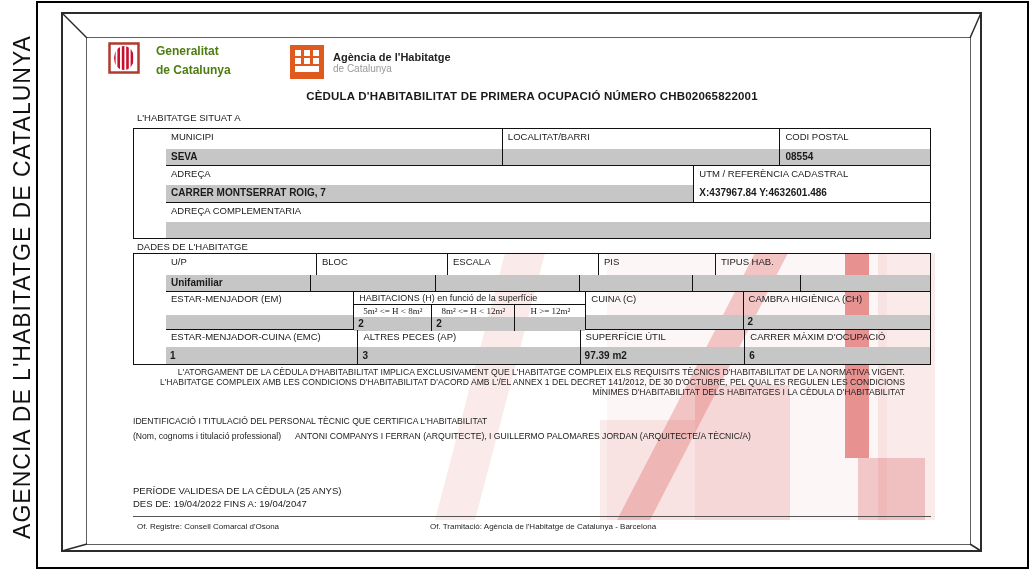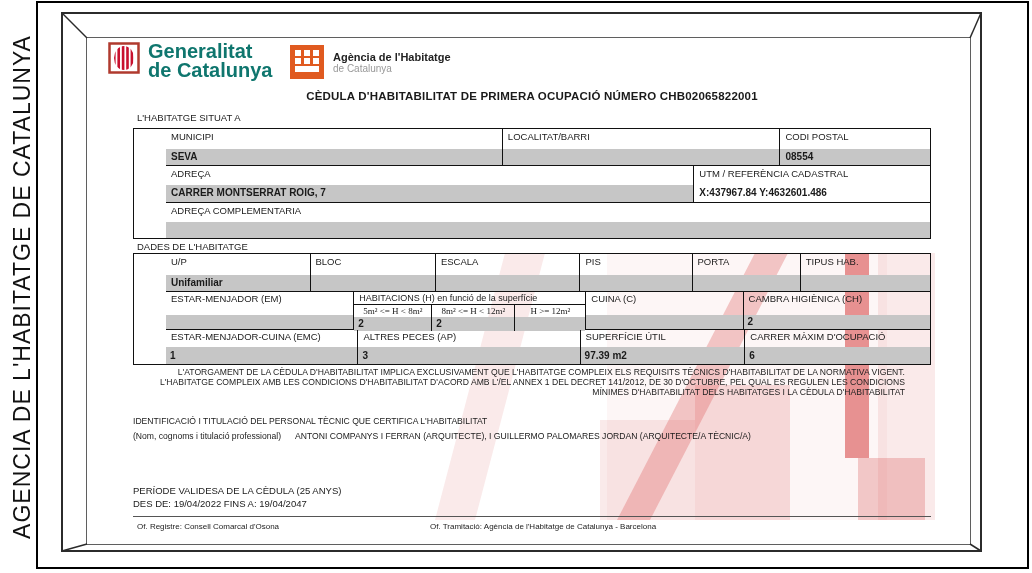--- a/index.html
+++ b/index.html
@@ -13,21 +13,21 @@
     border:2px solid #000;box-sizing:border-box;}
 
   .frame-svg{position:absolute;left:0;top:0;pointer-events:none;}
 
   .doc{position:absolute;left:87px;top:38px;width:883px;height:506px;background:#fff;}
   .doc-layer{position:absolute;left:0;top:0;width:883px;height:506px;z-index:1;}
   .wm{position:absolute;left:0;top:0;z-index:0;}
 
   
   .gen-logo{position:absolute;left:21px;top:4px;display:flex;align-items:flex-start;}
-  .gen-text{margin-left:8px;font-weight:bold;font-size:20px;line-height:19px;color:#0f766e;}
+  .gen-text{margin-left:16px;font-weight:bold;font-size:12px;line-height:19px;color:#4d7c0f;}
   .ag-logo{position:absolute;left:203px;top:7px;display:flex;align-items:center;}
   .ag-text{margin-left:9px;}
   .ag-line1{font-weight:bold;font-size:11px;color:#222;}
   .ag-line2{font-size:10px;color:#999;}
 
   .title{position:absolute;left:46px;top:52px;width:798px;text-align:center;
     font-weight:bold;font-size:11.5px;letter-spacing:.2px;}
 
   .sec-label{position:absolute;font-size:9.5px;color:#222;}
 
@@ -166,21 +166,20 @@
 
       <div class="sec-label" style="left:50px;top:203px;">DADES DE L'HABITATGE</div>
 
       <div class="tbl" style="top:215px;">
 
         <div class="trow">
           <div class="cell" style="width:151px;height:21px;">U/P</div>
           <div class="cell" style="width:131px;height:21px;">BLOC</div>
           <div class="cell" style="width:151px;height:21px;">ESCALA</div>
           <div class="cell" style="width:117px;height:21px;">PIS</div>
-          <div class="cell" style="width:113px;height:21px;">PORTA</div>
           <div class="cell" style="width:135px;height:21px;">TIPUS HAB.</div>
         </div>
         <div class="trow">
           <div class="cell val" style="width:151px;height:16px;">Unifamiliar</div>
           <div class="cell val" style="width:131px;height:16px;"></div>
           <div class="cell val" style="width:151px;height:16px;"></div>
           <div class="cell val" style="width:117px;height:16px;"></div>
           <div class="cell val" style="width:113px;height:16px;"></div>
           <div class="cell val" style="width:135px;height:16px;"></div>
         </div>

